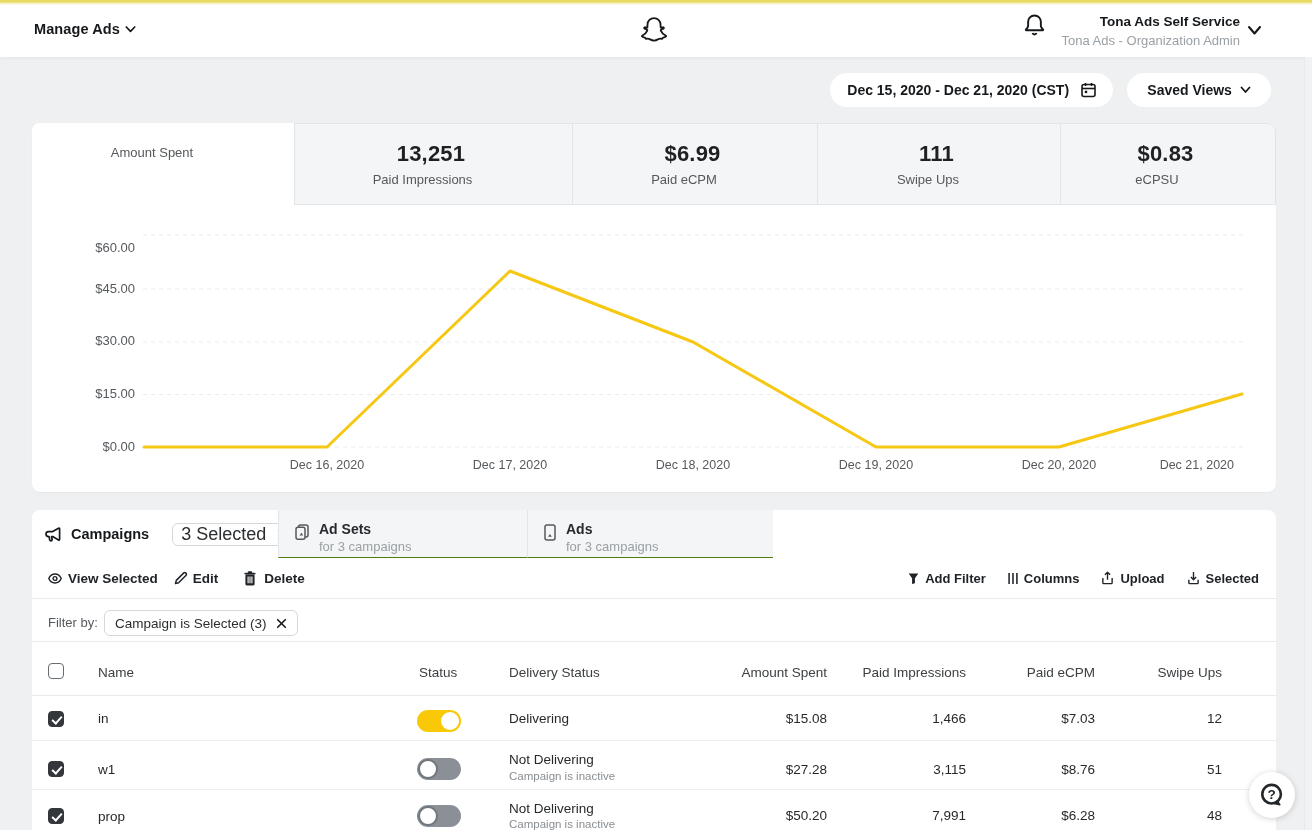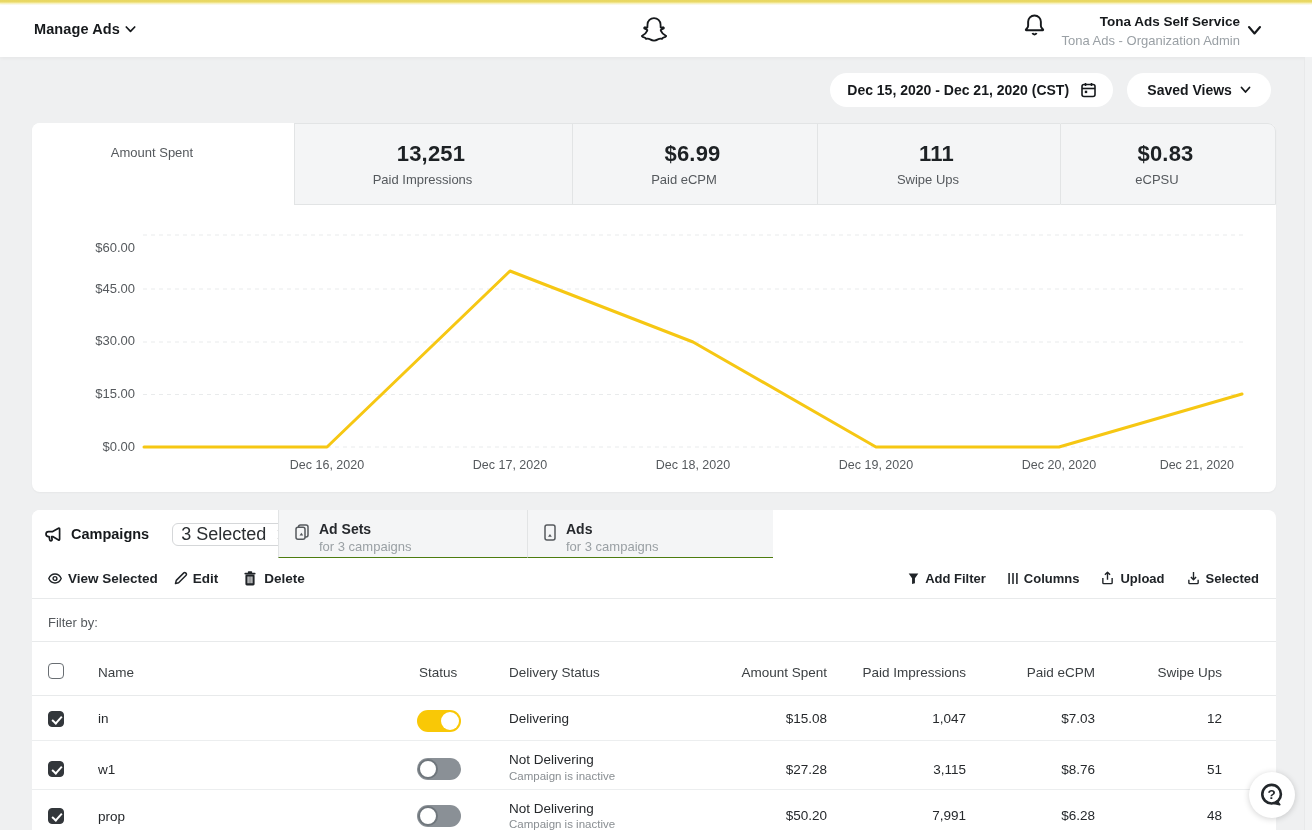--- a/index.html
+++ b/index.html
@@ -254,20 +254,25 @@
     <span class="tbtn" style="margin-left:22px; margin-right:17px; font-size:13px;">
         <svg width="13" height="14" viewBox="0 0 14 15">
           <path d="M2 9.5 V12.7 c0 .5.4.9.9.9 h8.2 c.5 0 .9-.4.9-.9 V9.5 M7 1 V9 M4.2 6.5 L7 9.3 L9.8 6.5" fill="none" stroke="#202428" stroke-width="1.5" stroke-linejoin="round"></path>
         </svg>
         <span style="margin-left:6px;">Selected</span>
       </span>
   </div>
 
   <div class="abs filterrow">
     <span class="abs" style="left:16px; top:16px; font-size:13px; color:#55595d;">Filter by:</span>
+    <span class="chip abs" style="left:72px; top:11px; height:26px; padding:0 10px; font-size:13.5px;">Campaign is Selected (3)
+      <svg style="margin-left:9px;" width="11" height="11" viewBox="0 0 11 11">
+          <path d="M1.7 1.7 L9.3 9.3 M9.3 1.7 L1.7 9.3" stroke="#16191c" stroke-width="1.6" stroke-linecap="round"></path>
+        </svg>
+    </span>
   </div>
 
   <div class="abs thead">
     <div class="cb abs" style="left:16px; top:21px;"></div>
     <span class="abs" style="left:66px; top:23px;">Name</span>
     <span class="abs" style="left:387px; top:23px;">Status</span>
     <span class="abs" style="left:477px; top:23px;">Delivery Status</span>
     <span class="abs r" style="right:449px; top:23px;">Amount Spent</span>
     <span class="abs r" style="right:310px; top:23px;">Paid Impressions</span>
     <span class="abs r" style="right:181px; top:23px;">Paid eCPM</span>
@@ -275,21 +280,21 @@
   </div>
 
   <div class="trow abs" style="left:0; top:186px; height:45px;">
     <div class="cb checked abs" style="left:16px; top:15px;"></div>
     <span class="abs" style="left:66px; top:15px;">in</span>
     <div class="tog on abs" style="left:385px; top:14px;">
         <div class="knob"></div>
       </div>
     <span class="abs" style="left:477px; top:15px;">Delivering</span>
     <span class="abs" style="right:449px; top:15px;">$15.08</span>
-    <span class="abs" style="right:310px; top:15px;">1,047</span>
+    <span class="abs" style="right:310px; top:15px;">1,466</span>
     <span class="abs" style="right:181px; top:15px;">$7.03</span>
     <span class="abs" style="right:54px; top:15px;">12</span>
   </div>
 
   <div class="trow abs" style="left:0; top:231px; height:49px;">
     <div class="cb checked abs" style="left:16px; top:20px;"></div>
     <span class="abs" style="left:66px; top:21px;">w1</span>
     <div class="tog off abs" style="left:385px; top:17px;">
         <div class="knob"></div>
       </div>

